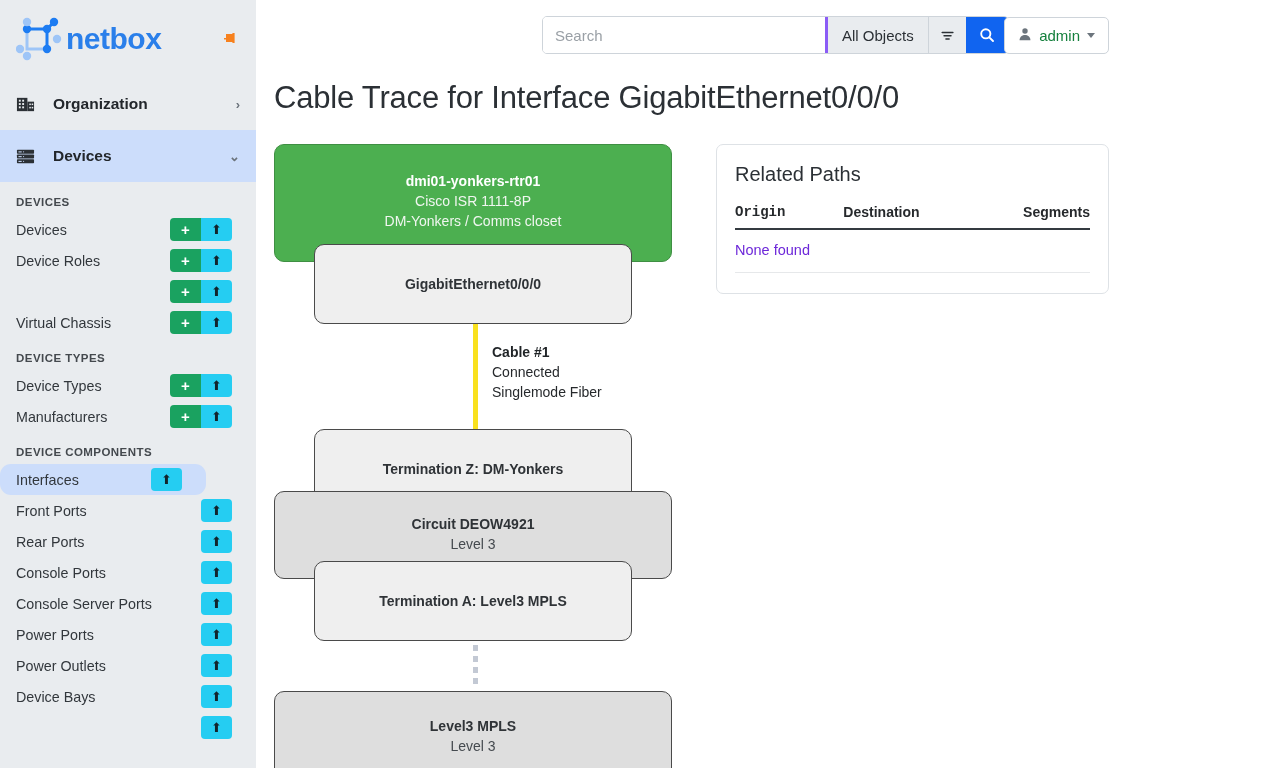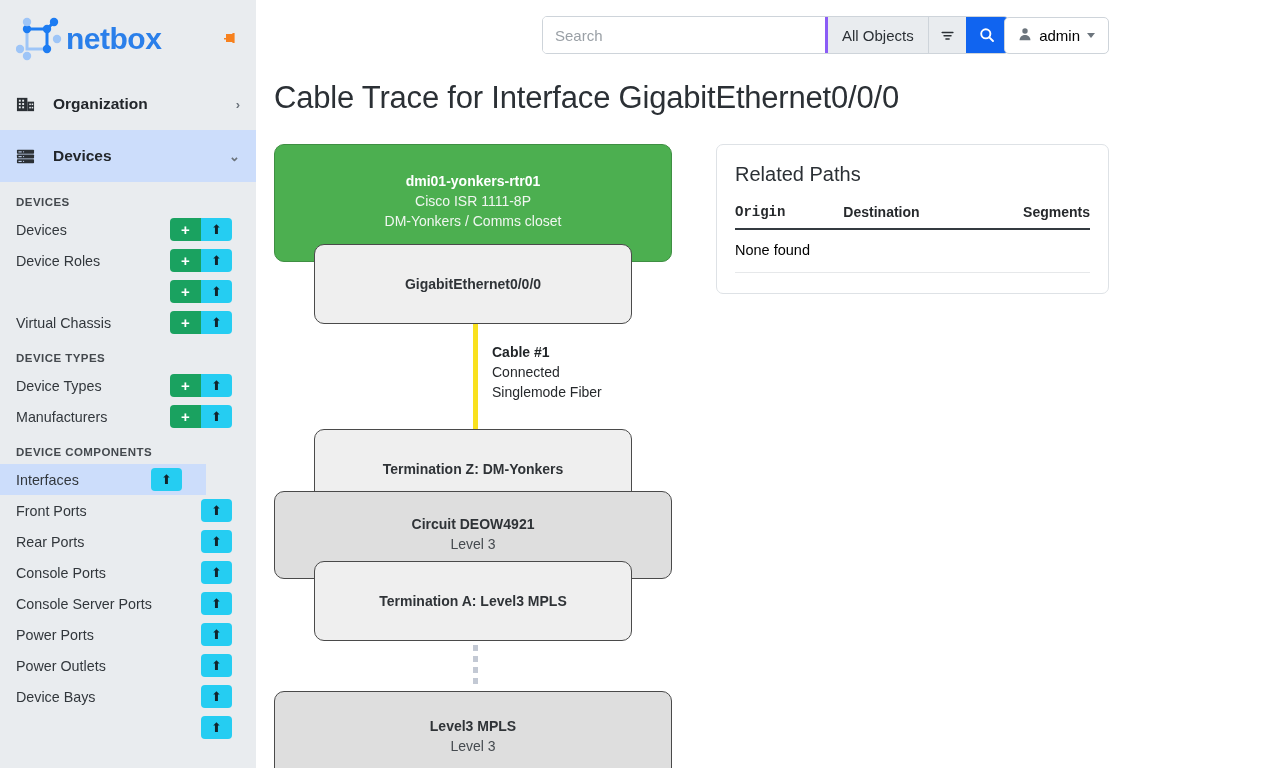--- a/index.html
+++ b/index.html
@@ -51,21 +51,21 @@
   }
   .nav-row {
     display: flex; align-items: center;
     height: 31px; margin: 0 0 0 0; padding: 0 16px 0 16px;
     position: relative;
   }
   .nav-row .nlabel {
     font-size: 14.3px; color: #32373c; flex: 1;
     padding: 4px 0;
   }
-  .nav-row.sel { background: #ccddfb; border-radius: 0; margin: 0 50px 0 0; padding-left:16px;}
+  .nav-row.sel { background: #ccddfb; border-radius: 11px; margin: 0 50px 0 0; padding-left:16px;}
   .nav-row.sel .nlabel { color: #32373c; }
   .nav-btns { position: absolute; right: 24px; top: 4px; display: flex; }
   .btn-sq {
     width: 31px; height: 23px;
     display: flex; align-items: center; justify-content: center;
     color: #fff; font-size: 13px; line-height: 1;
   }
   .btn-add { background: #1aa260; border-radius: 4px 0 0 4px; font-size:15px; font-weight:600;}
   .btn-imp { background: #25cdf2; border-radius: 0 4px 4px 0; color:#12242c; }
   .btn-imp.only { border-radius: 4px; }
@@ -104,21 +104,21 @@
   .search-go {
     background: #1064f0; width: 42px;
     display: flex; align-items: center; justify-content: center;
     cursor: pointer;
   }
   .user-btn {
     position: absolute; right: 20px; top: 17px;
     display: flex; align-items: center; gap: 7px;
     border: 1px solid #ced4da; border-radius: 5px;
     height: 37px; padding: 0 13px;
-    font-size: 15px; color: #000000; background: #fff;
+    font-size: 15px; color: #15803d; background: #fff;
     cursor: pointer;
   }
   .caret {
     width:0;height:0;border-left:4.5px solid transparent;
     border-right:4.5px solid transparent;border-top:5.5px solid #6c757d;
   }
 
   .page-title {
     font-size: 31px; font-weight: 400; color: #2b3035;
     padding: 10px 0 0 18px; letter-spacing: -0.2px;
@@ -205,21 +205,21 @@
   }
   .card-title { font-size: 20px; color: #2b3035; padding: 2px 0 18px 0; }
   table.paths { width: 100%; border-collapse: collapse; }
   table.paths th {
     text-align: left; font-size: 14px; font-weight: 700; color: #26292c;
     padding: 0 0 8px 0; border-bottom: 2px solid #343a40;
   }
   table.paths th.c1 { width: 127px; font-family: Liberation Mono, monospace; }
   table.paths th.c2 { width: 213px; }
   table.paths td {
-    font-size: 14.5px; color: #000000;
+    font-size: 14.5px; color: #6d28d9;
     padding: 12px 0 14px 0; border-bottom: 1px solid #e6e8ea;
   }
 </style>
 </head>
 <body>
 
 <div class="app">
 
   <aside class="sidebar">
 

